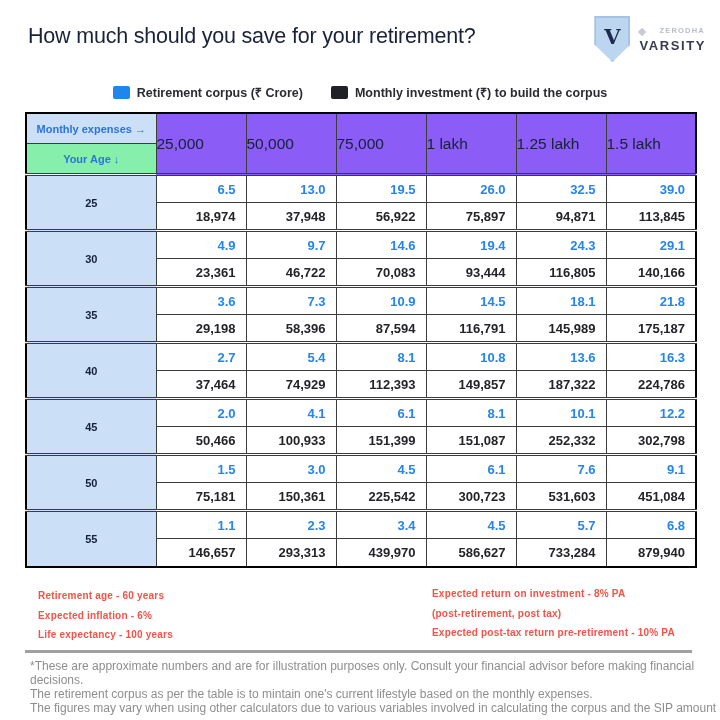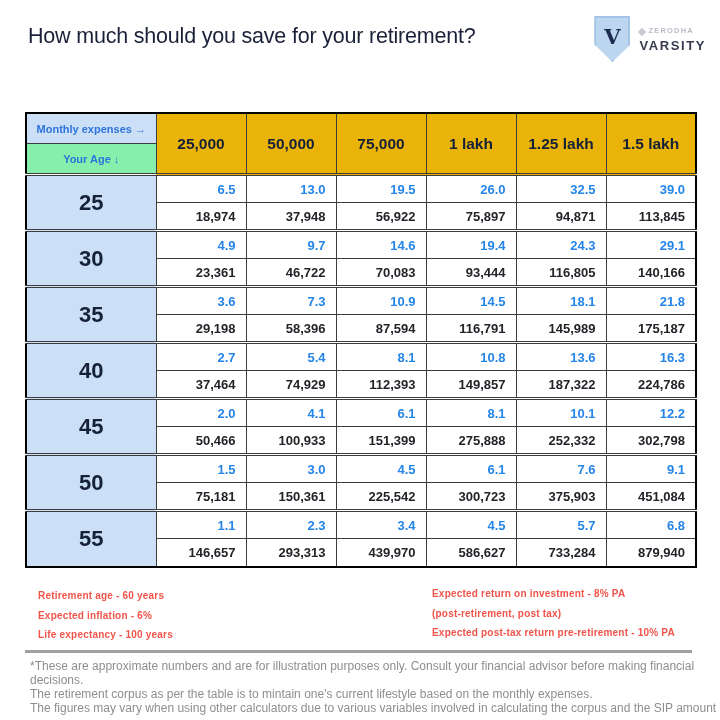--- a/index.html
+++ b/index.html
@@ -14,21 +14,21 @@
     color:#1b2138; letter-spacing:-0.2px;
   }
   .logo { position:absolute; top:16px; right:14px; display:flex; align-items:center; gap:9px; }
   .shield {
     width:36px; height:46px; background:#bdd6f0; border:2px solid #a3c4e6;
     clip-path:polygon(0 0, 100% 0, 100% 62%, 50% 100%, 0 62%);
     display:flex; align-items:center; justify-content:center;
   }
   .shield span { font-family:"DejaVu Serif", serif; font-size:21px; font-weight:700; color:#1d2b52; margin-top:-6px; }
   .logo-text { display:flex; flex-direction:column; }
-  .zerodha-line { display:flex; align-items:flex-end; gap:3px; font-size:7.5px; font-weight:700; letter-spacing:1.2px; color:#b9bdc6; }
+  .zerodha-line { display:flex; align-items:flex-end; gap:14px; font-size:7.5px; font-weight:700; letter-spacing:1.2px; color:#b9bdc6; }
   .kite { width:6px; height:6px; background:#c6cad2; transform:rotate(45deg); display:inline-block; }
   .varsity-line { font-size:13px; font-weight:700; letter-spacing:1.6px; color:#383b50; margin-top:3px; }
   
   .legend { position:absolute; top:84px; left:0; width:720px; display:flex; justify-content:center; gap:28px; }
   .legend-item { display:flex; align-items:center; font-size:12.5px; font-weight:600; color:#2b2b33; }
   .swatch { width:17px; height:13px; border-radius:2px; margin-right:7px; display:inline-block; }
   .swatch-blue { background:#2186eb; }
   .swatch-black { background:#202124; }
   
   .retire-table {
@@ -40,22 +40,22 @@
   .retire-table th, .retire-table td { border:1px solid #3c3c3c; }
   th.corner { padding:0; background:#ffffff; height:60px; vertical-align:top; }
   .corner-top {
     height:30px; background:#cbdff6; color:#2d74d9; font-size:11px; font-weight:700;
     display:flex; align-items:center; justify-content:center; border-bottom:1px solid #3c3c3c;
   }
   .corner-bottom {
     height:29px; background:#86efac; color:#2d74d9; font-size:11px; font-weight:700;
     display:flex; align-items:center; justify-content:center;
   }
-  th.colhead { height:60px; background:#eab308; color:#152039; font-size:15.5px; font-weight:700; text-align:center; }
-  td.age-cell { background:#cbdff6; color:#152039; font-size:22px; font-weight:700; text-align:center; }
+  th.colhead { height:60px; background:#8b5cf6; color:#152039; font-size:15.5px; font-weight:400; text-align:left; }
+  td.age-cell { background:#cbdff6; color:#152039; font-size:11px; font-weight:700; text-align:center; }
   td.corpus-cell { height:28px; background:#fff; color:#2585e8; font-size:13px; font-weight:700; text-align:right; padding-right:10px; }
   td.invest-cell { height:28px; background:#fff; color:#23242a; font-size:13px; font-weight:700; text-align:right; padding-right:10px; }
   tr.group-start td { border-top:3px double #3c3c3c; }
   
   .assump { position:absolute; font-size:10px; font-weight:700; color:#f0544a; letter-spacing:0.2px; }
   .assump div { margin-bottom:8.5px; }
   .assump-left { left:38px; top:590px; }
   .assump-right { left:432px; top:588px; }
   
   .separator { position:absolute; left:25px; top:650px; width:667px; height:3px; background:#a0a0a0; }
@@ -74,20 +74,30 @@
       <div class="zerodha-line">
         <span class="kite"></span>
         <span>ZERODHA</span>
       </div>
       <div class="varsity-line">VARSITY</div>
     </div>
   </div>
 
   <h1 class="title">How much should you save for your retirement?</h1>
 
+  <div class="legend">
+    <div class="legend-item">
+      <span class="swatch swatch-blue"></span>
+      <span>Retirement corpus (₹ Crore)</span>
+    </div>
+    <div class="legend-item">
+      <span class="swatch swatch-black"></span>
+      <span>Monthly investment (₹) to build the corpus</span>
+    </div>
+  </div>
 
   <table class="retire-table">
     <colgroup>
       <col class="age-col">
       <col class="val-col">
         <col class="val-col">
         <col class="val-col">
       <col class="val-col">
         <col class="val-col">
         <col class="val-col">
@@ -181,39 +191,39 @@
           <td class="corpus-cell">4.1</td>
           <td class="corpus-cell">6.1</td>
           <td class="corpus-cell">8.1</td>
           <td class="corpus-cell">10.1</td>
           <td class="corpus-cell">12.2</td>
         </tr>
         <tr>
           <td class="invest-cell">50,466</td>
           <td class="invest-cell">100,933</td>
           <td class="invest-cell">151,399</td>
-          <td class="invest-cell">275,888</td>
+          <td class="invest-cell">151,087</td>
           <td class="invest-cell">252,332</td>
           <td class="invest-cell">302,798</td>
         </tr>
         <tr class="group-start">
           <td class="age-cell" rowspan="2">50</td>
           <td class="corpus-cell">1.5</td>
           <td class="corpus-cell">3.0</td>
           <td class="corpus-cell">4.5</td>
           <td class="corpus-cell">6.1</td>
           <td class="corpus-cell">7.6</td>
           <td class="corpus-cell">9.1</td>
         </tr>
         <tr>
           <td class="invest-cell">75,181</td>
           <td class="invest-cell">150,361</td>
           <td class="invest-cell">225,542</td>
           <td class="invest-cell">300,723</td>
-          <td class="invest-cell">375,903</td>
+          <td class="invest-cell">531,603</td>
           <td class="invest-cell">451,084</td>
         </tr>
         <tr class="group-start">
           <td class="age-cell" rowspan="2">55</td>
           <td class="corpus-cell">1.1</td>
           <td class="corpus-cell">2.3</td>
           <td class="corpus-cell">3.4</td>
           <td class="corpus-cell">4.5</td>
           <td class="corpus-cell">5.7</td>
           <td class="corpus-cell">6.8</td>

